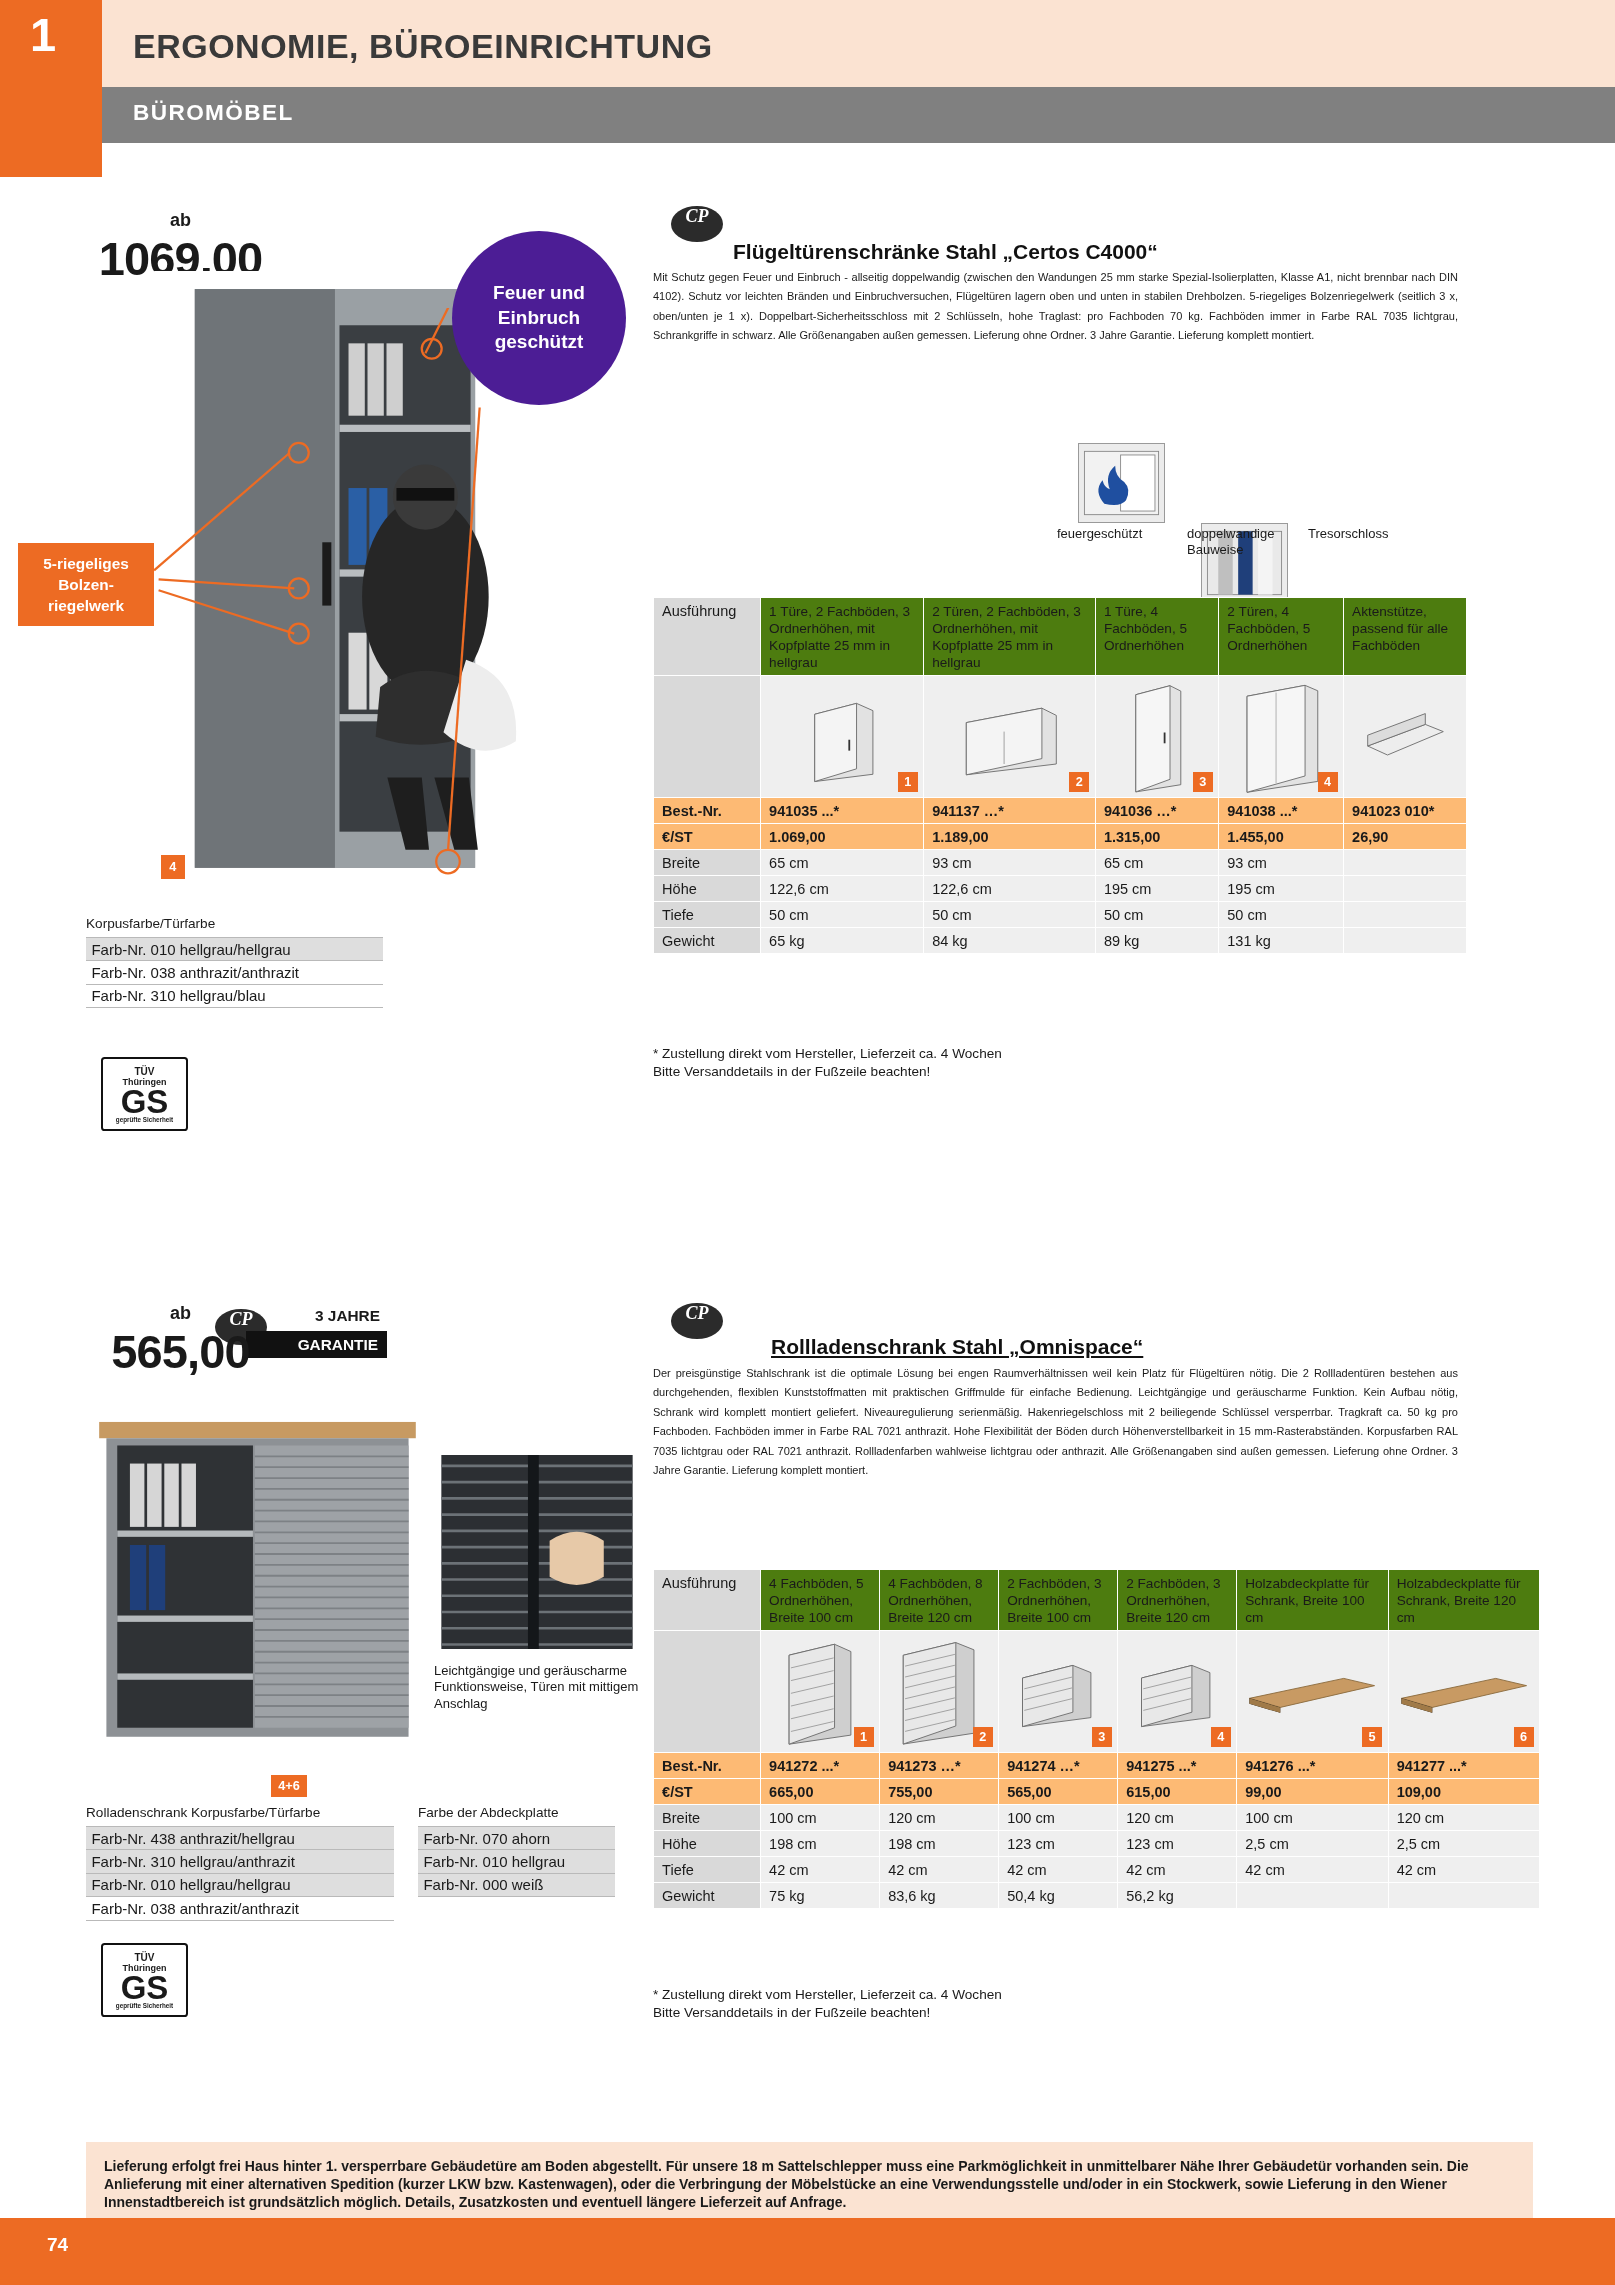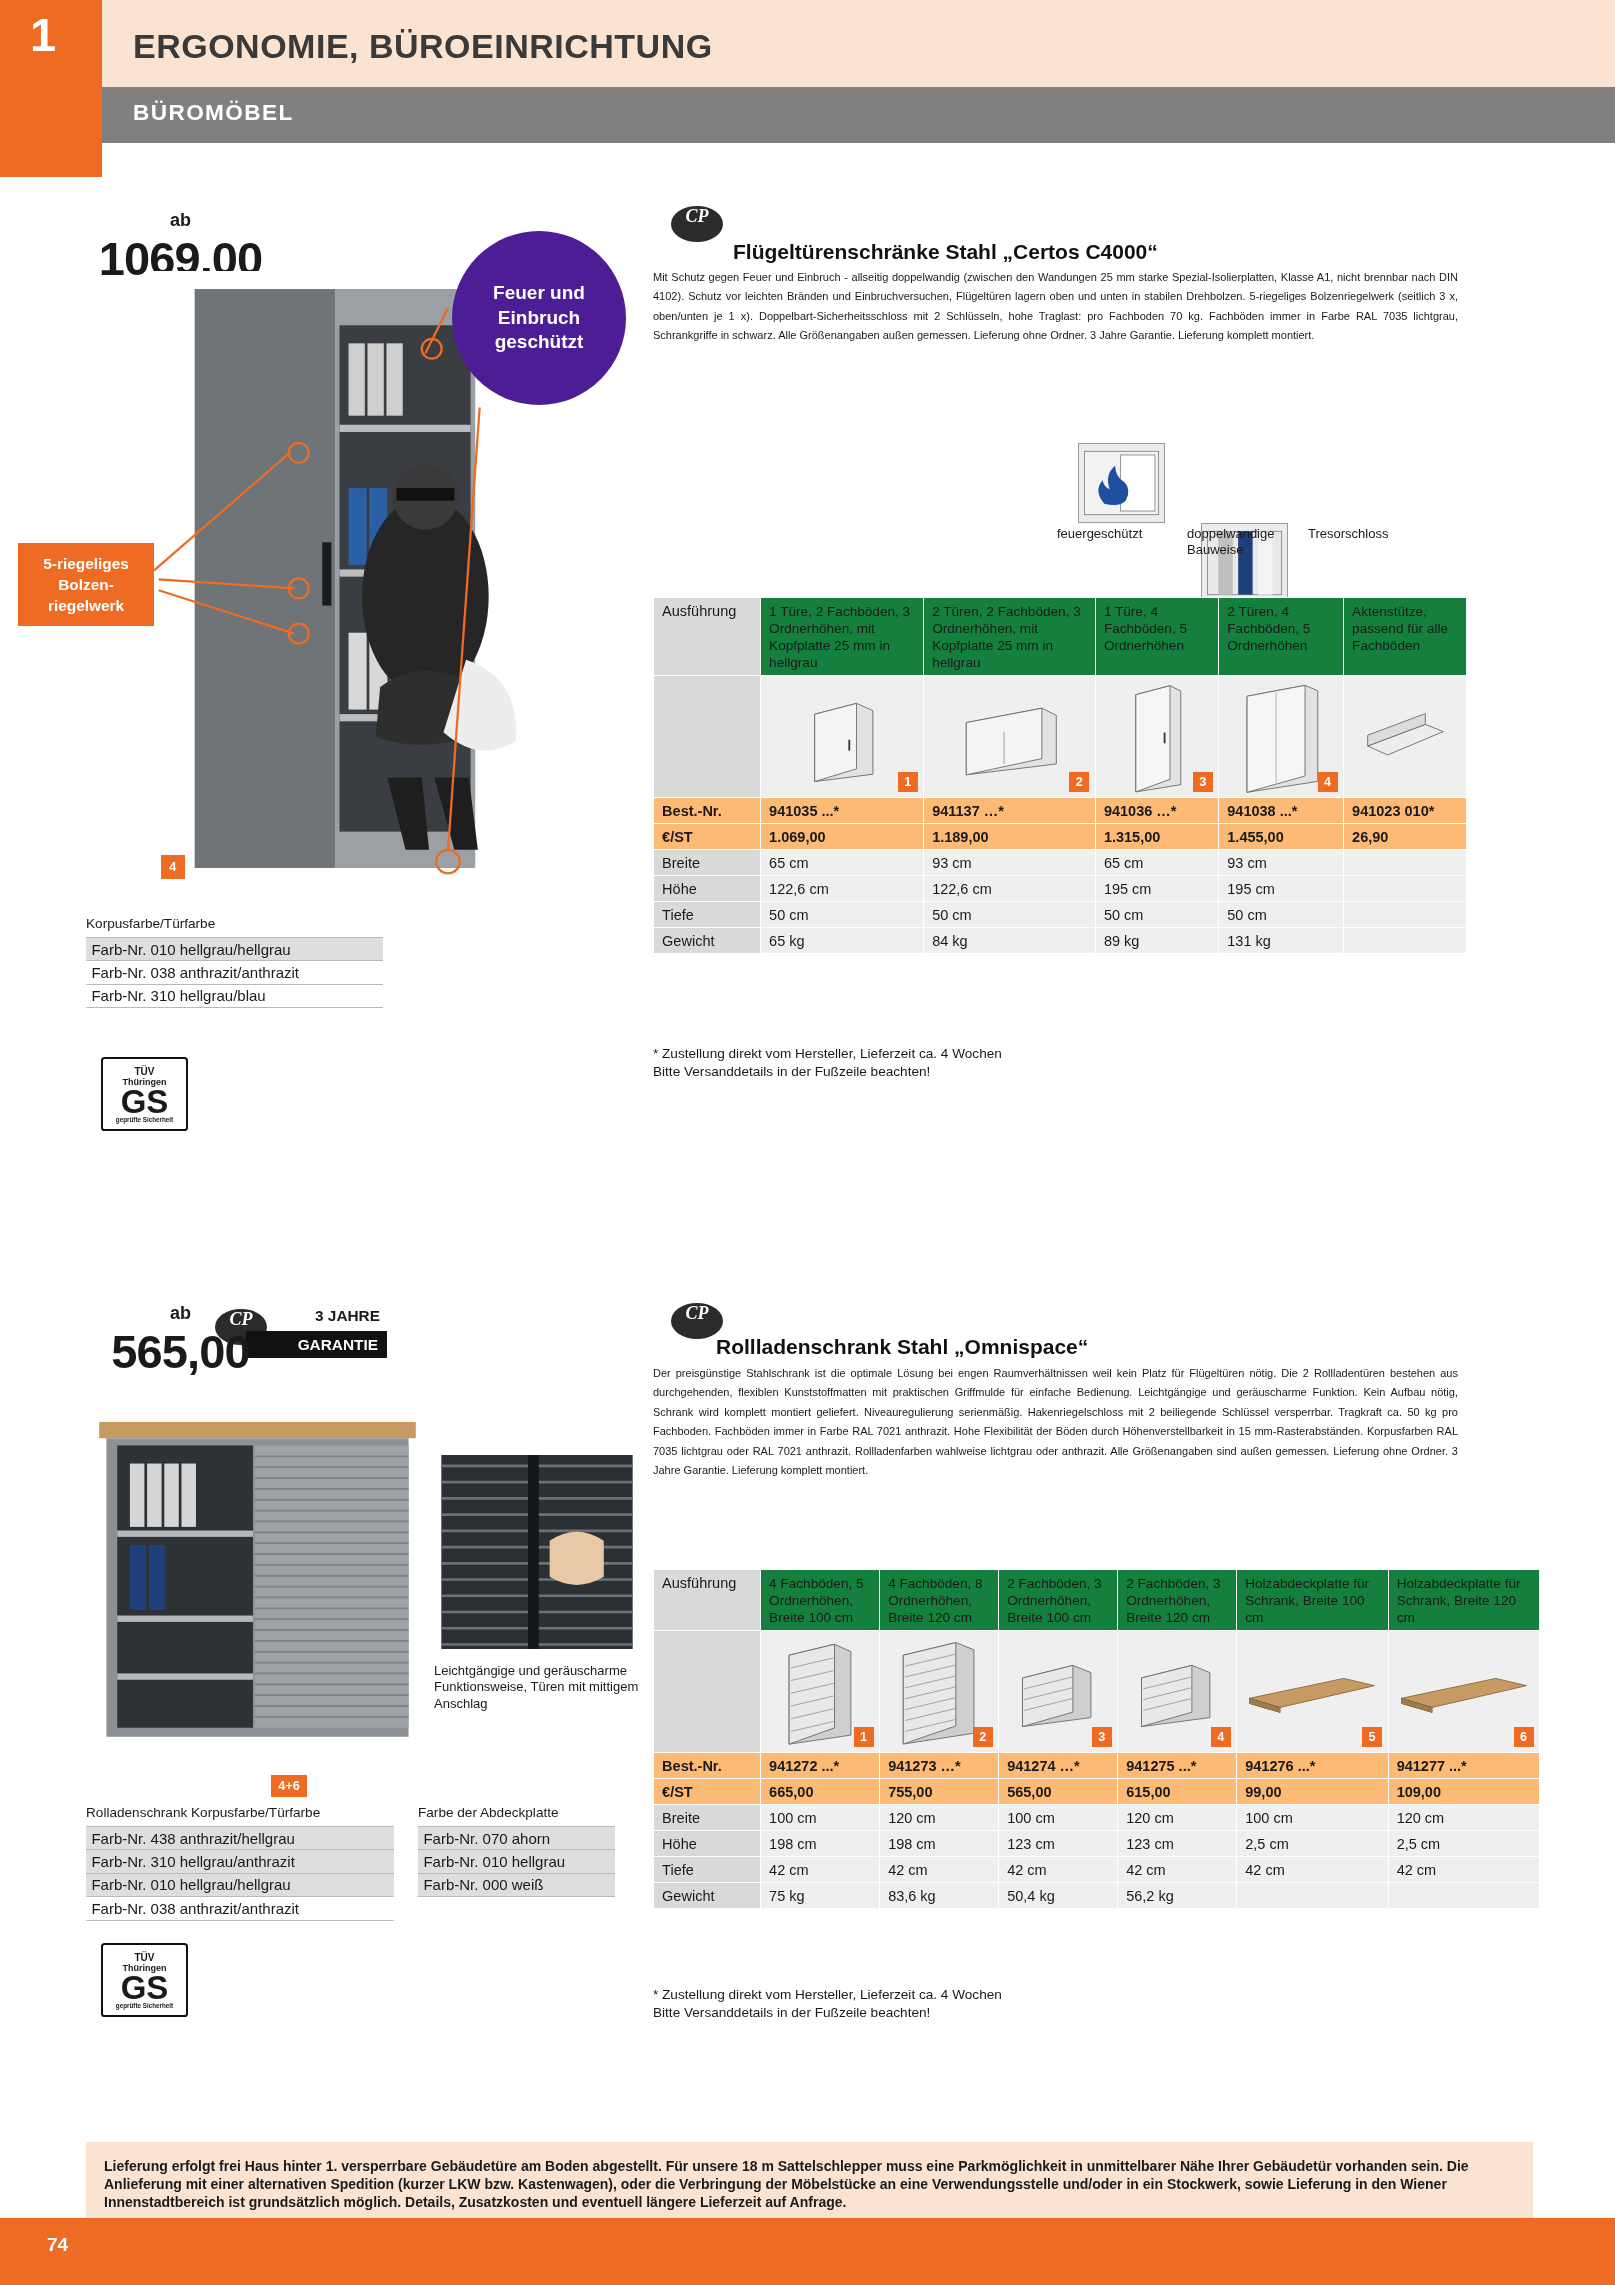--- a/index.html
+++ b/index.html
@@ -52,21 +52,21 @@
     font-size:21px; font-weight:bold; color:#111;
   }
   .prod-desc {
     font-size:11px; line-height:19.4px; color:#1a1a1a; text-align:justify;
   }
   .price-ab { font-size:18px; font-weight:bold; }
   .price-val { font-size:47px; font-weight:bold; letter-spacing:-0.9px; }
   
   table.spec { border-collapse:collapse; font-size:14.5px; }
   table.spec td, table.spec th { border:0.9px solid #ffffff; padding:4.5px 8.1px; vertical-align:top; text-align:left;}
-  table.spec .hdr-cell { background:#15803d; font-size:13.6px; line-height:17px; }
+  table.spec .hdr-cell { background:#4d7c0f; font-size:13.6px; line-height:17px; }
   table.spec .lbl { background:#d9d9d9; font-weight:normal; width:107px; }
   table.spec .lbl-b { background:#fdba74; font-weight:bold; width:107px; }
   table.spec .val { background:#efefef; }
   table.spec .val-b { background:#fdba74; font-weight:bold; }
   table.spec .imgrow td { background:#efefef; height:122px; padding:0; position:relative; }
   table.spec .imgrow td.lbl { background:#d9d9d9; }
   .numbadge {
     position:absolute; right:5.4px; bottom:5.4px;
     width:20px;height:20px;background:#ed6b23;color:#fff;
     font-size:12.7px;font-weight:bold;display:flex;align-items:center;justify-content:center;
@@ -449,21 +449,21 @@
     </g>
     <rect x="96" y="0" width="12" height="215" fill="#14171a"></rect>
     <path d="M120 95 q30 -20 60 0 l0 40 q-30 18 -60 0 z" fill="#e7c9a8"></path>
   </svg>
 </div>
 <div class="px iconcap" style="left:434px;top:1663px;width:208px;">Leichtgängige und geräuscharme Funktionsweise, Türen mit mittigem Anschlag</div>
 
 <div class="px cp-logo" style="left:671px;top:1303px;">
   <span>CP</span>
 </div>
-<div class="px prod-title" style="left:716px;top:1335px;">Rollladenschrank Stahl „Omnispace“</div>
+<div class="px prod-title" style="left:771px;top:1335px;text-decoration:underline;">Rollladenschrank Stahl „Omnispace“</div>
 <div class="px prod-desc" style="left:653px;top:1364px;width:805px;">Der preisgünstige Stahlschrank ist die optimale Lösung bei engen Raumverhältnissen weil kein Platz für Flügeltüren nötig. Die 2 Rollladentüren bestehen aus durchgehenden, flexiblen Kunststoffmatten mit praktischen Griffmulde für einfache Bedienung. Leichtgängige und geräuscharme Funktion. Kein Aufbau nötig, Schrank wird komplett montiert geliefert. Niveauregulierung serienmäßig. Hakenriegelschloss mit 2 beiliegende Schlüssel versperrbar. Tragkraft ca. 50 kg pro Fachboden. Fachböden immer in Farbe RAL 7021 anthrazit. Hohe Flexibilität der Böden durch Höhenverstellbarkeit in 15 mm-Rasterabständen. Korpusfarben RAL 7035 lichtgrau oder RAL 7021 anthrazit. Rollladenfarben wahlweise lichtgrau oder anthrazit. Alle Größenangaben sind außen gemessen. Lieferung ohne Ordner. 3 Jahre Garantie. Lieferung komplett montiert.</div>
 
 <div class="px" style="left:653px;top:1569px;">
   <table class="spec" id="tbl2" style="width:887px;">
       <tbody>
         <tr>
           <td class="lbl">Ausführung</td>
           <td class="hdr-cell">4 Fachböden, 5 Ordnerhöhen, Breite 100 cm</td>
           <td class="hdr-cell">4 Fachböden, 8 Ordnerhöhen, Breite 120 cm</td>
           <td class="hdr-cell">2 Fachböden, 3 Ordnerhöhen, Breite 100 cm</td>

